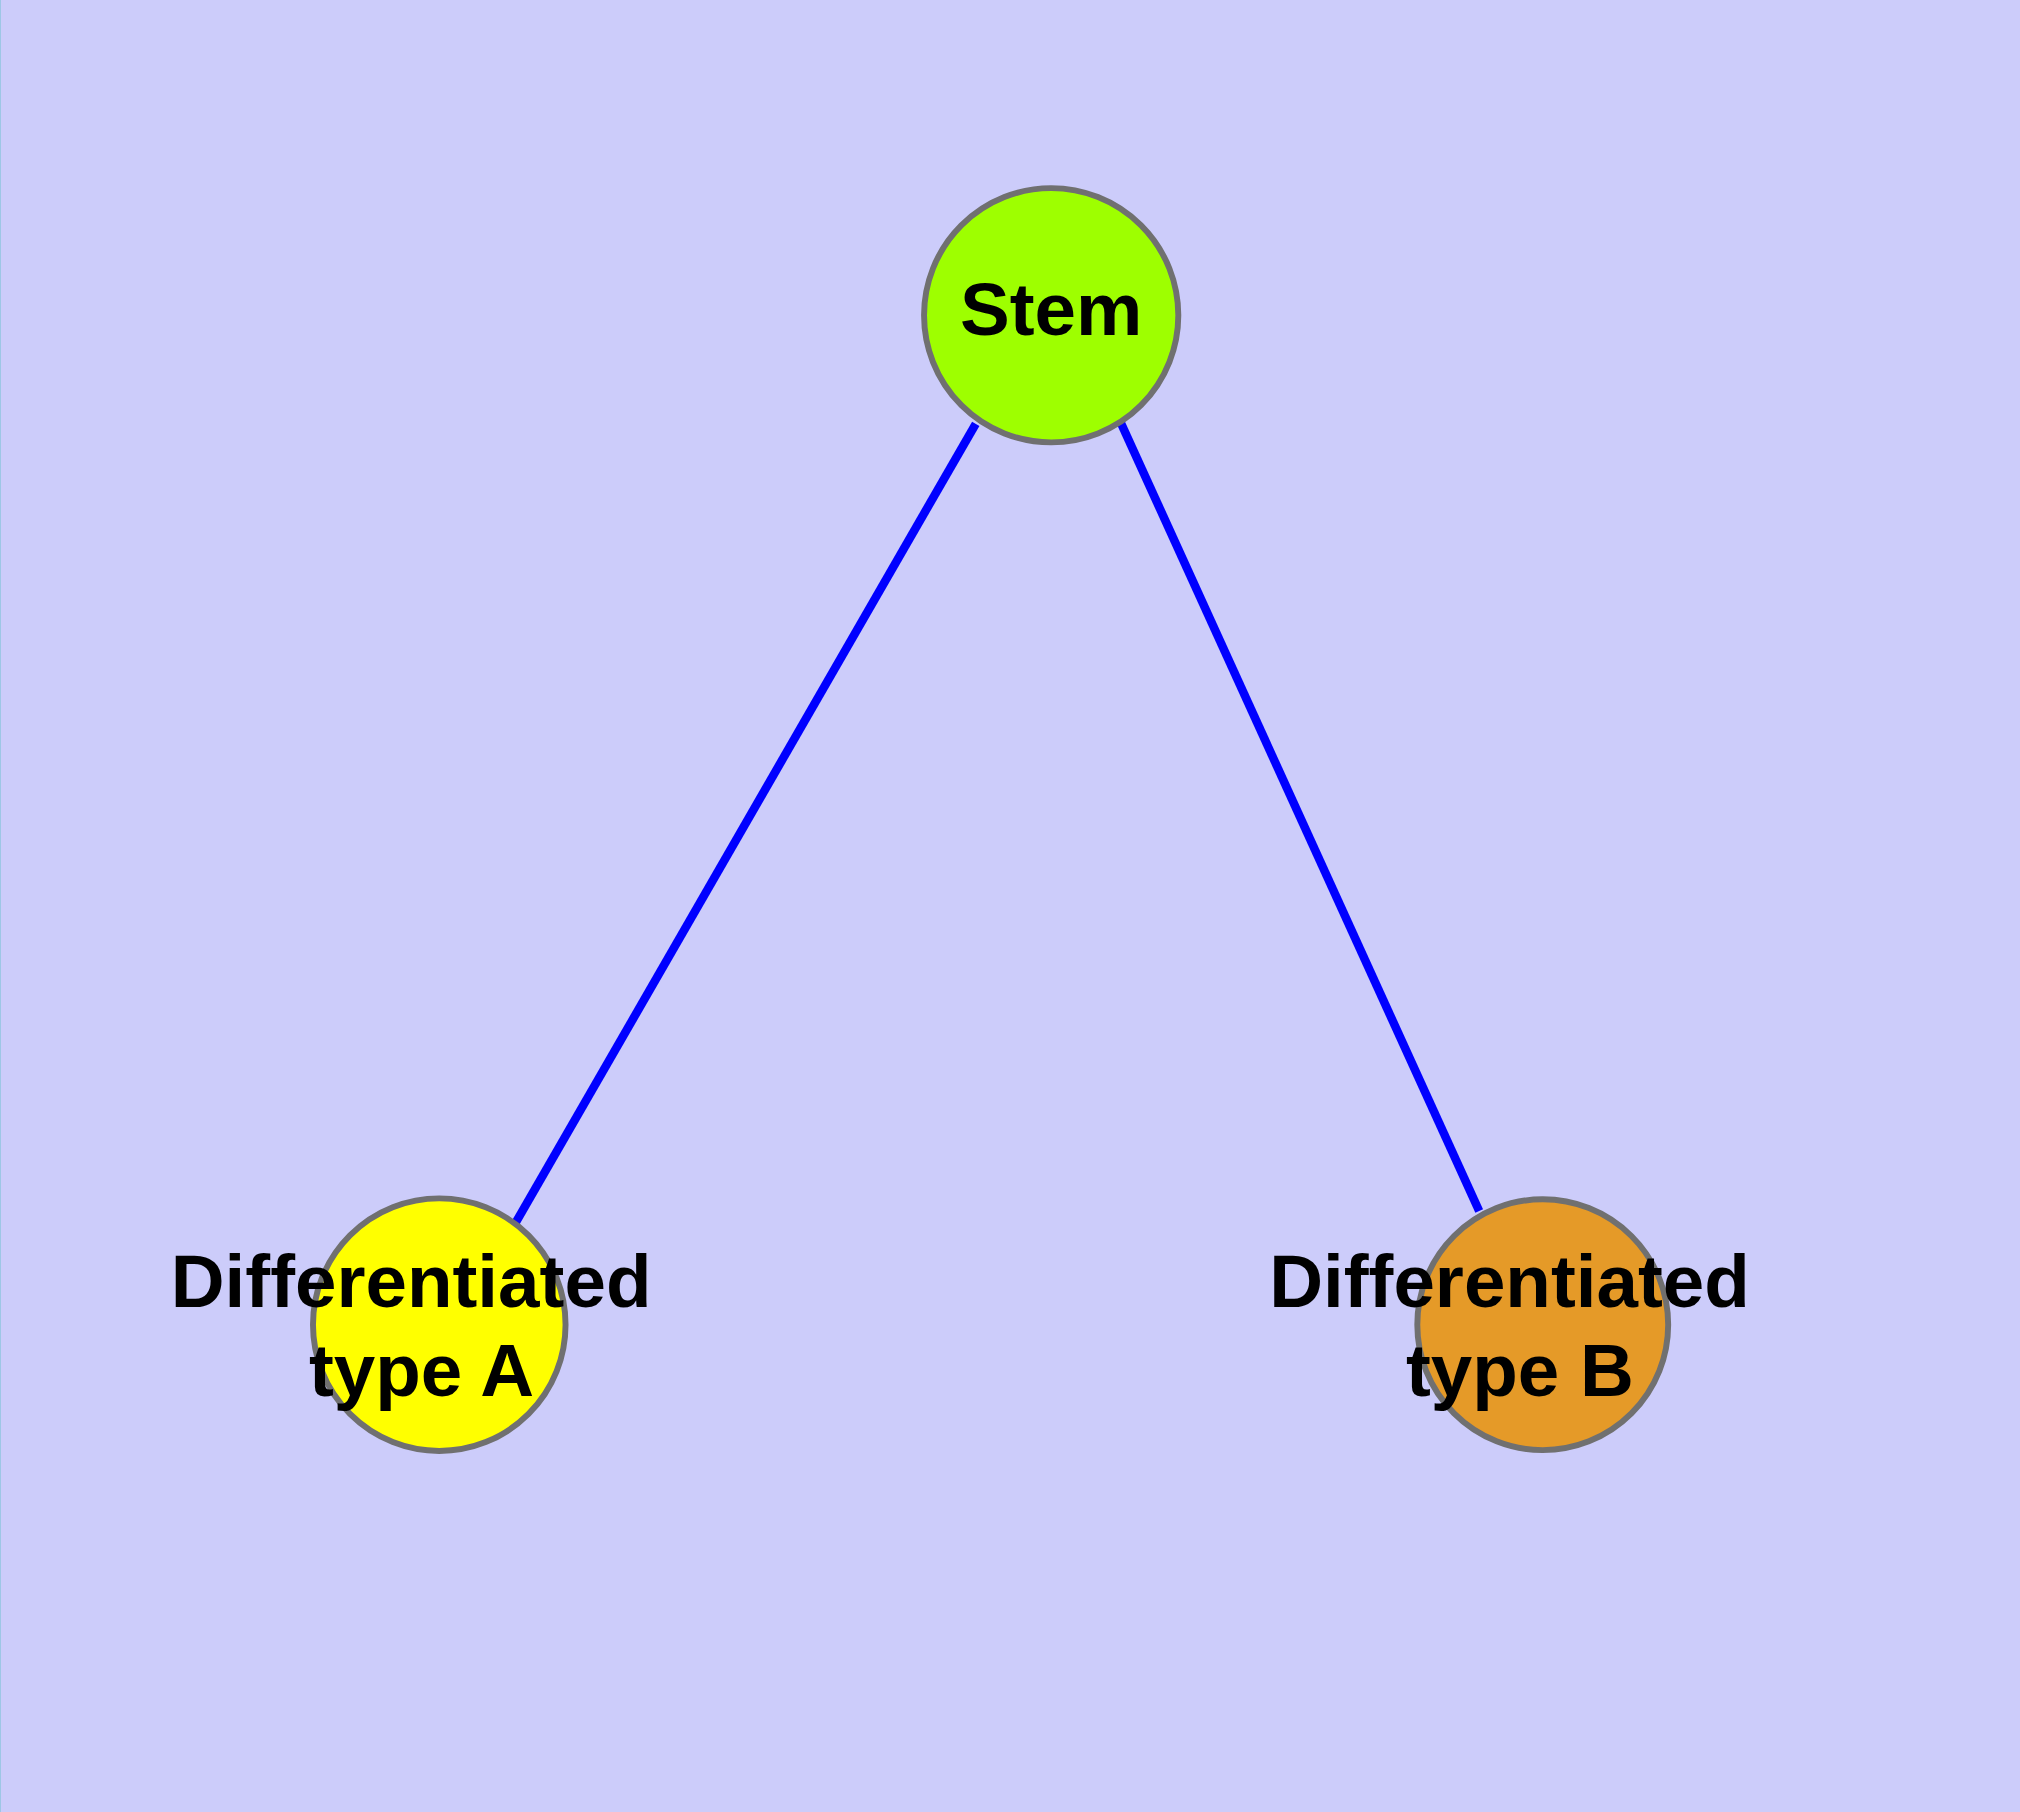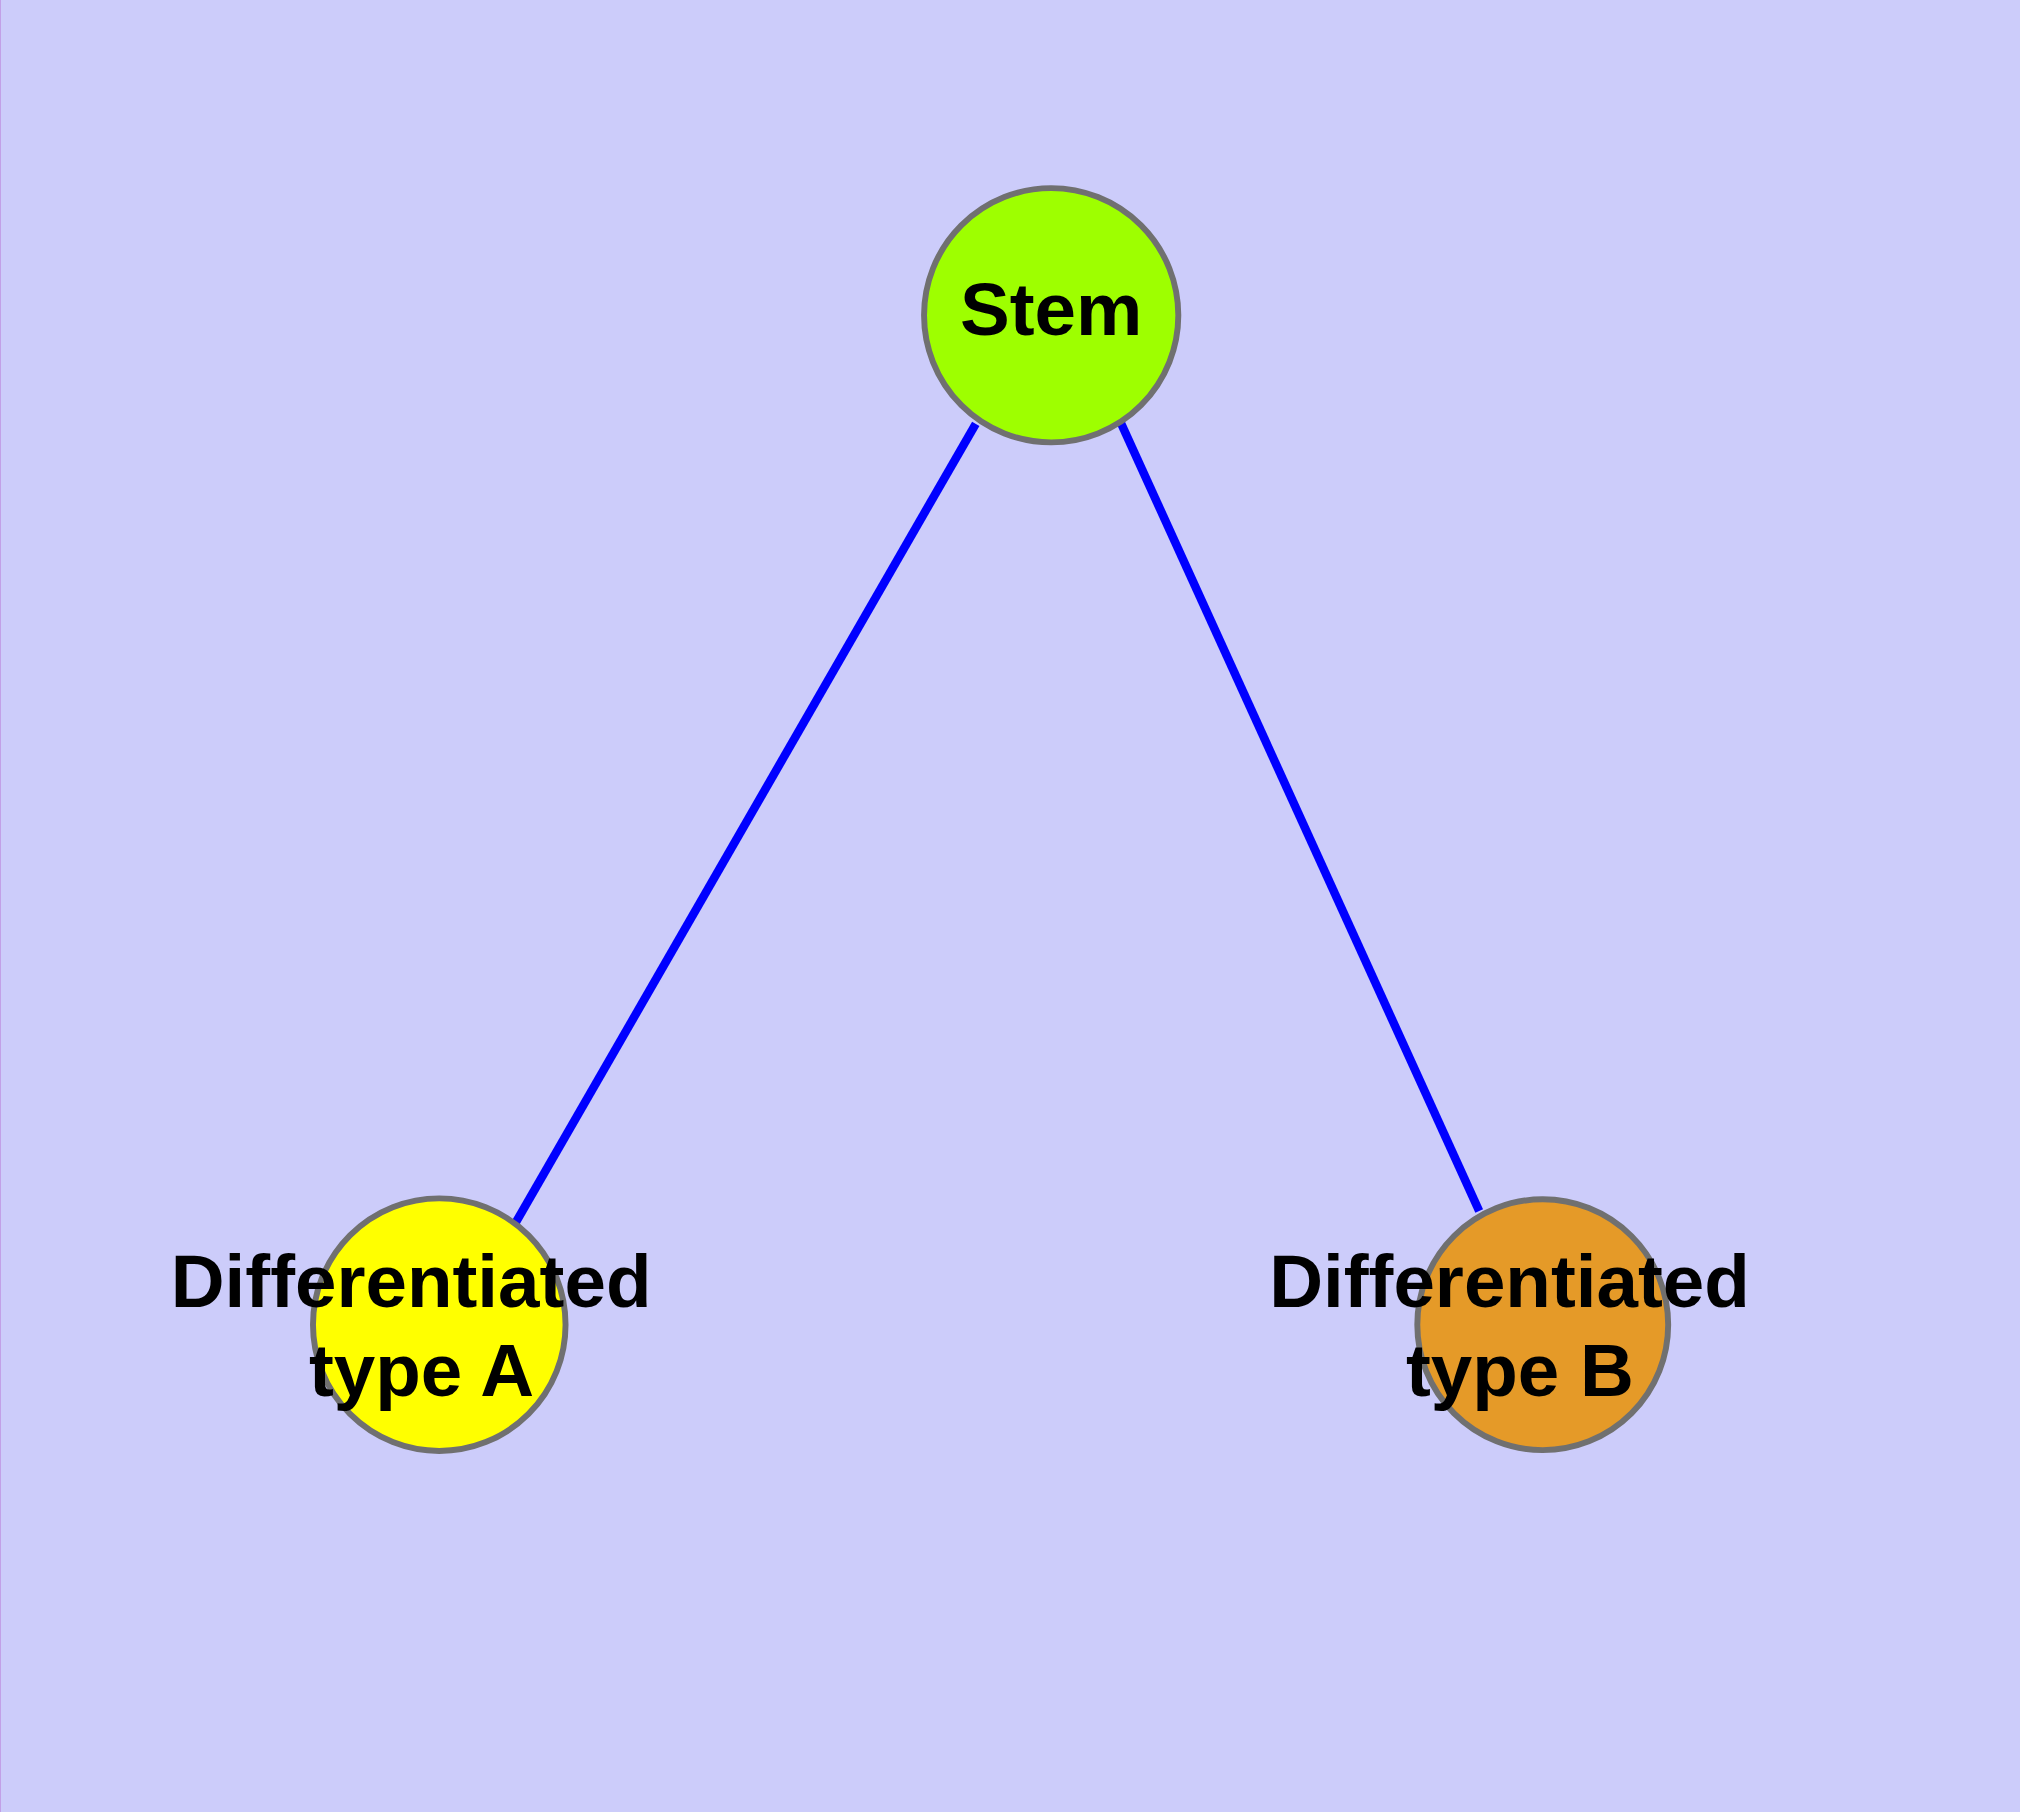--- a/index.html
+++ b/index.html
@@ -5,21 +5,21 @@
 <style>
   html, body {
     margin: 0;
     padding: 0;
     background: #ccccfa;
   }
   #stage {
     position: relative;
     width: 2021px;
     height: 1812px;
-    background: #a21caf;
+    background: #14b8a6;
     overflow: hidden;
     font-family: "Liberation Sans", sans-serif;
   }
   #graph-svg {
     position: absolute;
     top: 0;
     left: 0;
     width: 2021px;
     height: 1812px;
     display: block;

